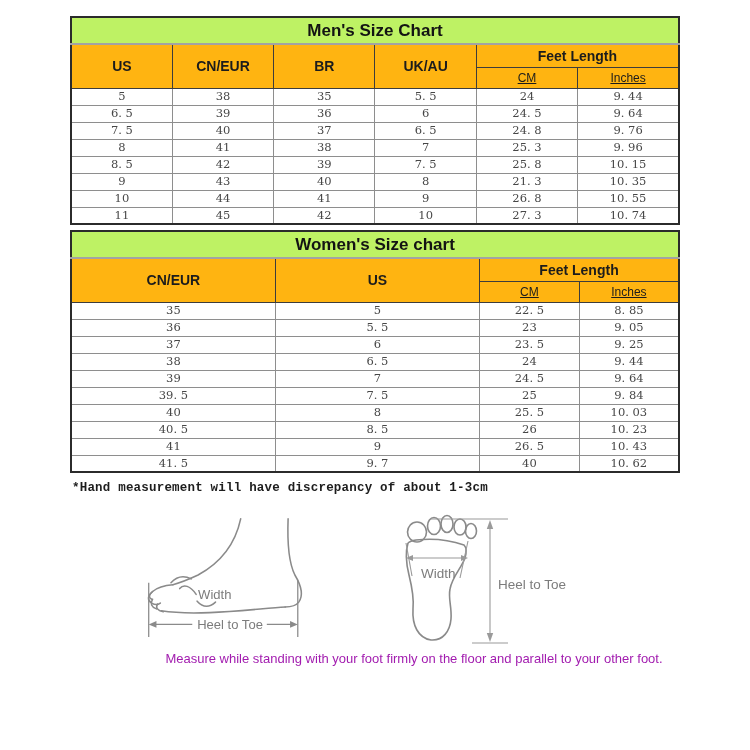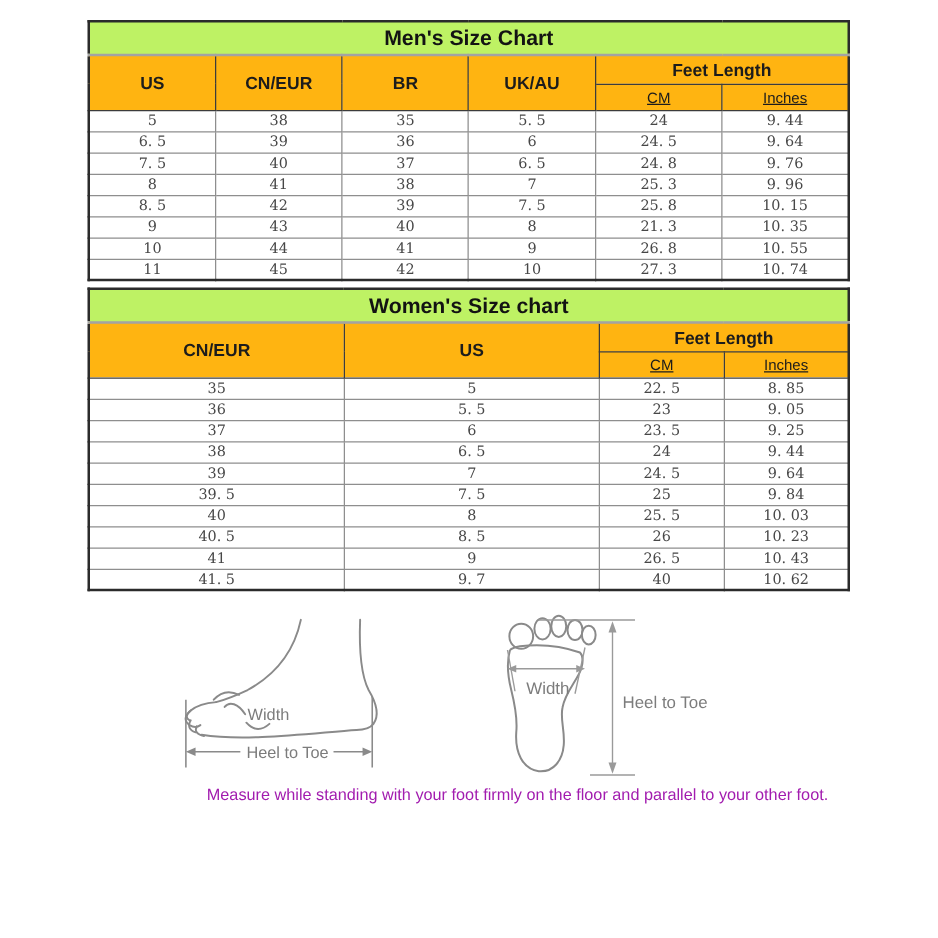--- a/index.html
+++ b/index.html
@@ -220,20 +220,21 @@
           <tr>
             <td>41. 5</td>
             <td>9. 7</td>
             <td>40</td>
             <td>10. 62</td>
           </tr>
         </tbody>
     </table>
 
     <div class="notes">
+      <div>*Hand measurement will have discrepancy of about 1-3cm</div>
     </div>
 
 
     <div class="diagrams">
 
       <svg class="svg-left" width="242" height="145" viewBox="0 0 250 145" fill="none">
         <g stroke="#8a8a8a" stroke-width="1.6" stroke-linecap="round" fill="none">
 
           <path d="M104,14 C98,42 82,60 60,72 Q45,79 34,82"></path>
 

